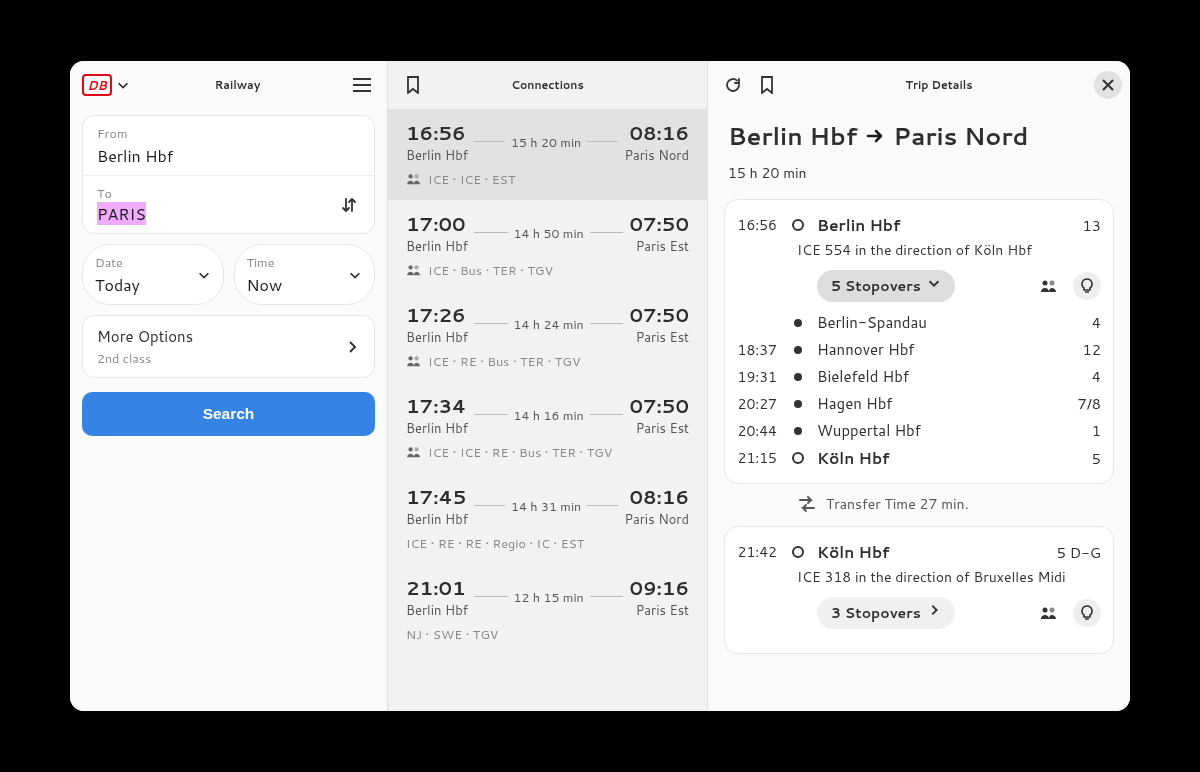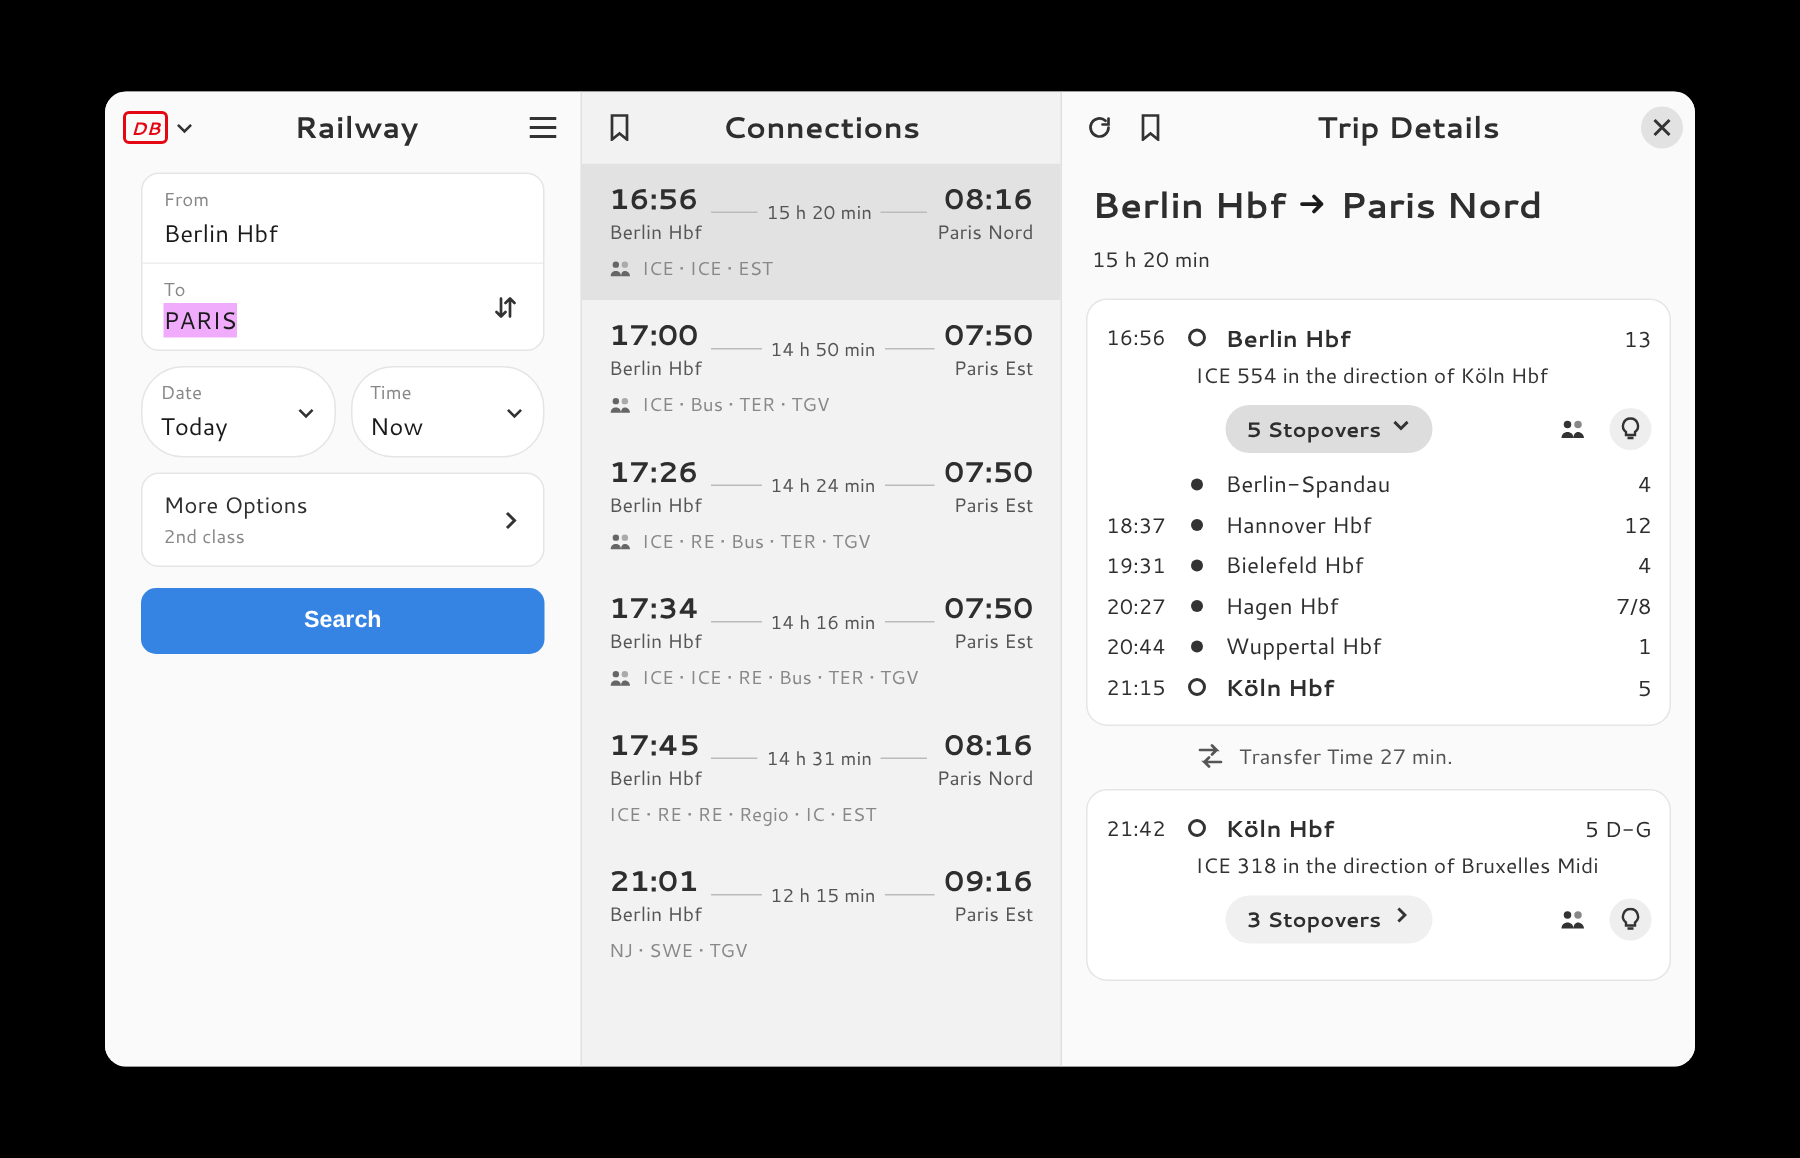--- a/index.html
+++ b/index.html
@@ -21,39 +21,39 @@
   border-radius: 14px;
   display: flex;
   overflow: hidden;
   box-shadow: 0 8px 30px rgba(0,0,0,0.6);
 }
 .pane1 { width: 318px; background: #fafafa; border-right: 1px solid #e0e0e0; }
 .pane2 { width: 320px; background: #f2f2f2; border-right: 1px solid #e0e0e0; overflow: hidden; }
 .pane3 { flex: 1; background: #fafafa; overflow: hidden; }
 
 .hdr { height: 48px; display: flex; align-items: center; padding: 0 8px; }
-.hdr-title { flex: 1; text-align: center; font-weight: 700; font-size: 20px; }
+.hdr-title { flex: 1; text-align: center; font-weight: 700; font-size: 11px; }
 .iconbtn {
   width: 34px; height: 34px;
   border-radius: 6px;
   display: flex; align-items: center; justify-content: center;
   cursor: pointer;
 }
 .iconbtn.close { background: #e2e2e2; border-radius: 50%; width: 28px; height: 28px; }
 
 .db-badge {
   width: 30px; height: 22px; border: 2.5px solid #e30613; border-radius: 4px;
   color: #e30613; font-weight: 900; font-size: 12px;
   display: flex; align-items: center; justify-content: center;
   font-style: italic;
   margin-left: 4px;
 }
 .provider { display: flex; align-items: center; gap: 4px; cursor: pointer; }
 
-.search-body { padding: 6px 24px; }
+.search-body { padding: 6px 12px; }
 .card {
   background: #fff; border: 1px solid #e5e5e5;
   border-radius: 12px; overflow: hidden;
 }
 .field { padding: 8px 14px; position: relative; }
 .field + .field { border-top: 1px solid #eee; }
 .lbl { font-size: 12.5px; color: #888; }
 .val { font-size: 16px; color: #1a1a1a; margin-top: 2px; }
 .val.hl { background: #f0abfc; display: inline; }
 .swap {

